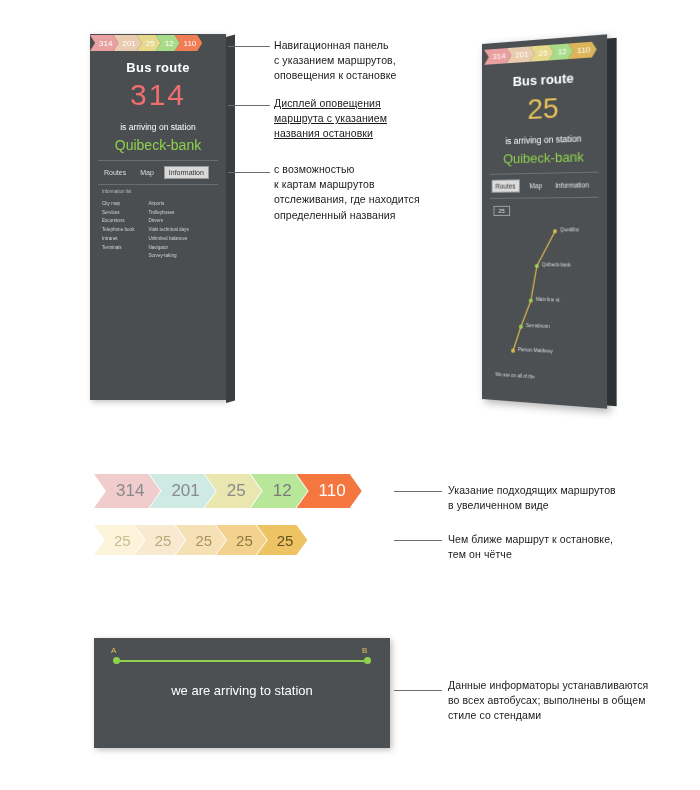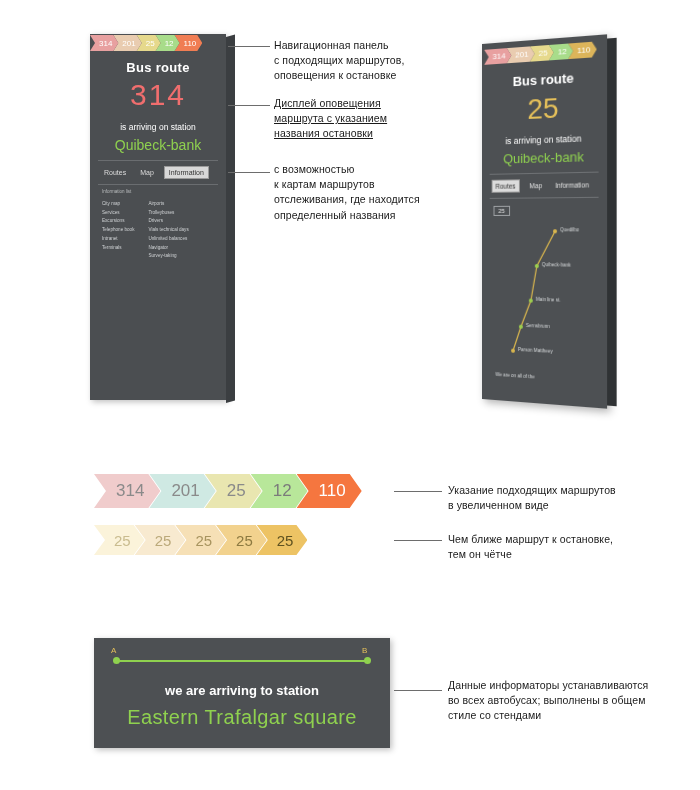--- a/index.html
+++ b/index.html
@@ -331,21 +331,20 @@
     left: 268px; top: 8px;
     font-size: 8px;
     color: #e5c05a;
   }
   .bd-arriving {
     position: absolute;
     left: 0; top: 45px; width: 296px;
     text-align: center;
     color: #ffffff;
     font-size: 13px;
-    font-weight: bold;
   }
   .bd-station {
     position: absolute;
     left: 0; top: 68px; width: 296px;
     text-align: center;
     color: #8fd14f;
     font-size: 20px;
     letter-spacing: 0.4px;
   }
 </style>
@@ -463,21 +462,21 @@
           <div class="mlabel" style="left: 37px; top: 102px;">Sernsbrunn</div>
           <div class="node dim" style="left: 22px; top: 128px;"></div>
           <div class="mlabel" style="left: 29px; top: 126px;">Parson Mattheey</div>
         </div>
     </div>
   </div>
 
   <div class="leader" style="left:186px; top:46px; width:42px;"></div>
   <div class="anno" id="anno-0" style="left:232px; top:38px; width:180px;">
       <div>Навигационная панель</div>
-      <div>с подходящих маршрутов,</div>
+      <div>с указанием маршрутов,</div>
       <div>оповещения к остановке</div>
     </div>
 
   <div class="leader" style="left:186px; top:105px; width:42px;"></div>
   <div class="anno" id="anno-1" style="left:232px; top:96px; width:185px;text-decoration:underline;">
       <div>Дисплей оповещения</div>
       <div>маршрута с указанием</div>
       <div>названия остановки</div>
     </div>
 
@@ -535,21 +534,20 @@
       <div>тем он чётче</div>
     </div>
 
   <div id="busdisp">
     <div class="bd-alabel">A</div>
     <div class="bd-blabel">B</div>
     <div class="bd-line"></div>
     <div class="bd-dot bd-a"></div>
     <div class="bd-dot bd-b"></div>
     <div class="bd-arriving">we are arriving to station</div>
-    <div class="bd-station">Eastern Trafalgar square</div>
   </div>
   <div class="leader" style="left:352px; top:690px; width:48px;"></div>
   <div class="anno" id="anno-5" style="left:406px; top:678px; width:270px;">
       <div>Данные информаторы устанавливаются</div>
       <div>во всех автобусах; выполнены в общем</div>
       <div>стиле со стендами</div>
     </div>
 
 </div>
 

